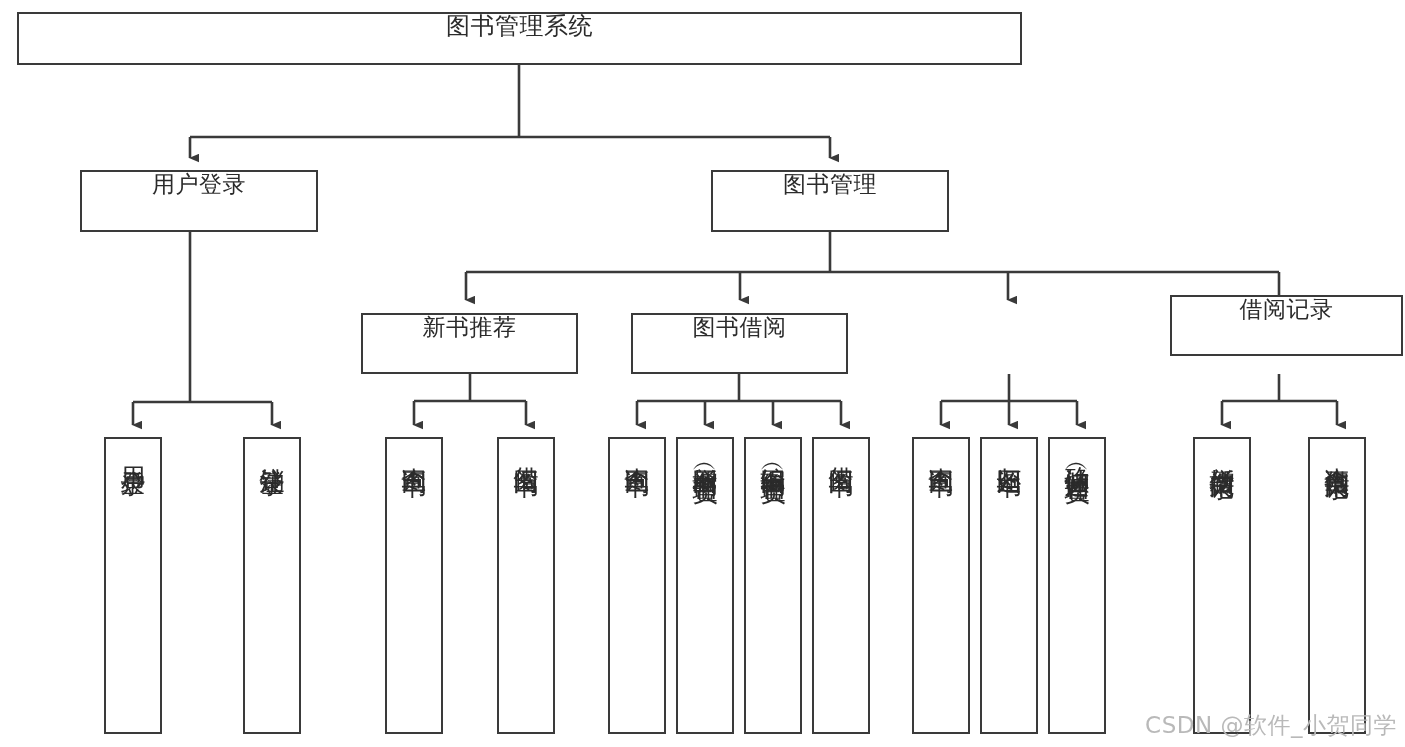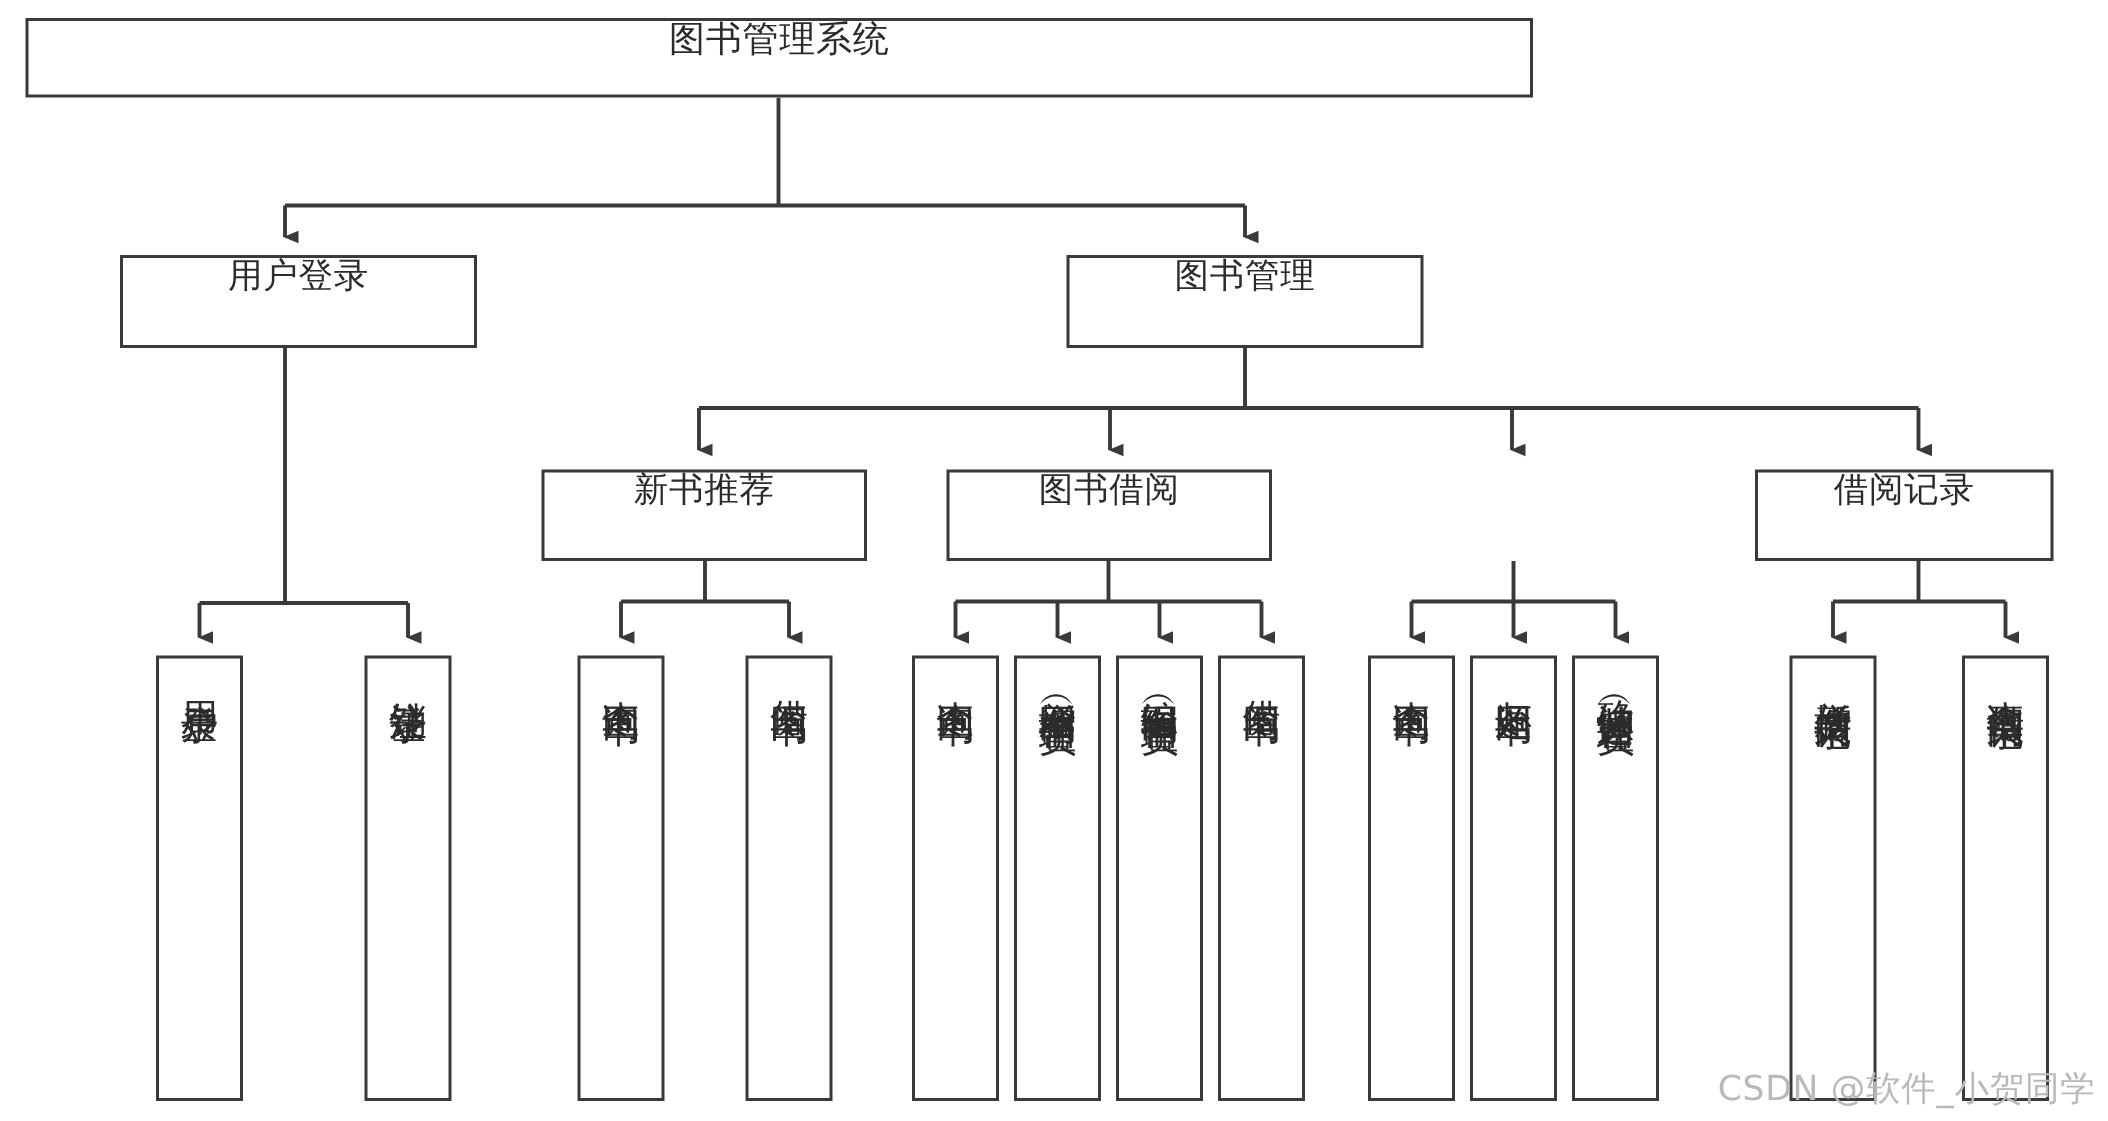--- a/index.html
+++ b/index.html
@@ -137,21 +137,21 @@
   <div class="node h" style="left:711px; top:170px; width:238px; height:62px;">
     <span class="label">图书管理</span>
   </div>
 
   <div class="node h" style="left:361px; top:313px; width:217px; height:61px;">
     <span class="label">新书推荐</span>
   </div>
   <div class="node h" style="left:631px; top:313px; width:217px; height:61px;">
     <span class="label">图书借阅</span>
   </div>
-  <div class="node h" style="left:1170px; top:313px; width:199px; height:61px;">
+  <div class="node h" style="left:1170px; top:295px; width:233px; height:61px;">
     <span class="label">借阅记录</span>
   </div>
 
   <div class="node v" style="left:104px; top:437px; width:58px; height:297px;">
     <span class="label">用户登录</span>
   </div>
   <div class="node v" style="left:243px; top:437px; width:58px; height:297px;">
     <span class="label">注销登录</span>
   </div>
 

